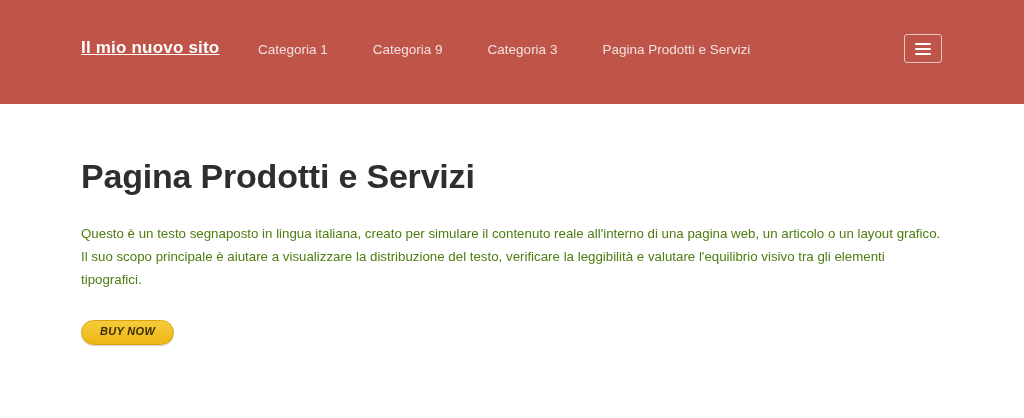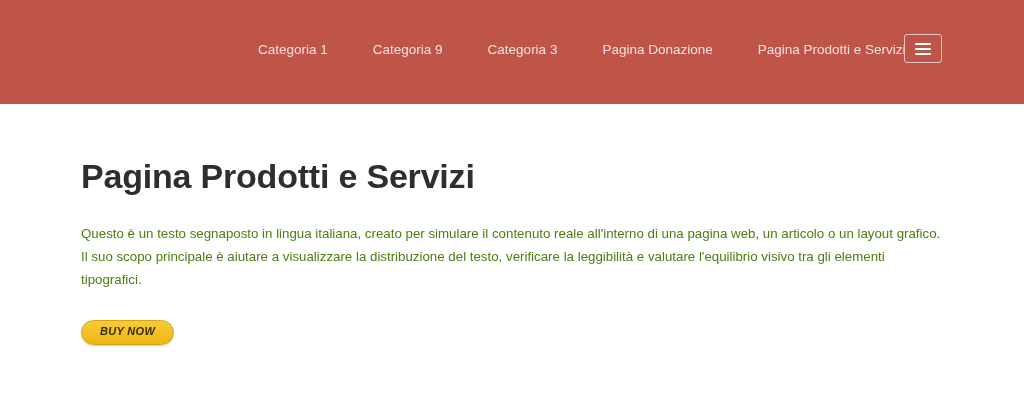--- a/index.html
+++ b/index.html
@@ -129,26 +129,26 @@
     box-shadow: 0 1px 1px rgba(0,0,0,0.18);
   }
 </style>
 </head>
 <body>
 
 <div class="page">
 
   <header class="site-header">
 
+    <a class="brand" href="#">Il mio nuovo sito</a>
 
     <nav class="main-nav">
       <a class="nav-item" href="#">Categoria 1</a>
       <a class="nav-item" href="#">Categoria 9</a>
       <a class="nav-item" href="#">Categoria 3</a>
-      <a class="nav-item" href="#">Pagina Donazione</a>
       <a class="nav-item" href="#">Pagina Prodotti e Servizi</a>
     </nav>
 
     <button class="menu-toggle">
       <span class="bar"></span>
       <span class="bar"></span>
       <span class="bar"></span>
     </button>
 
   </header>

